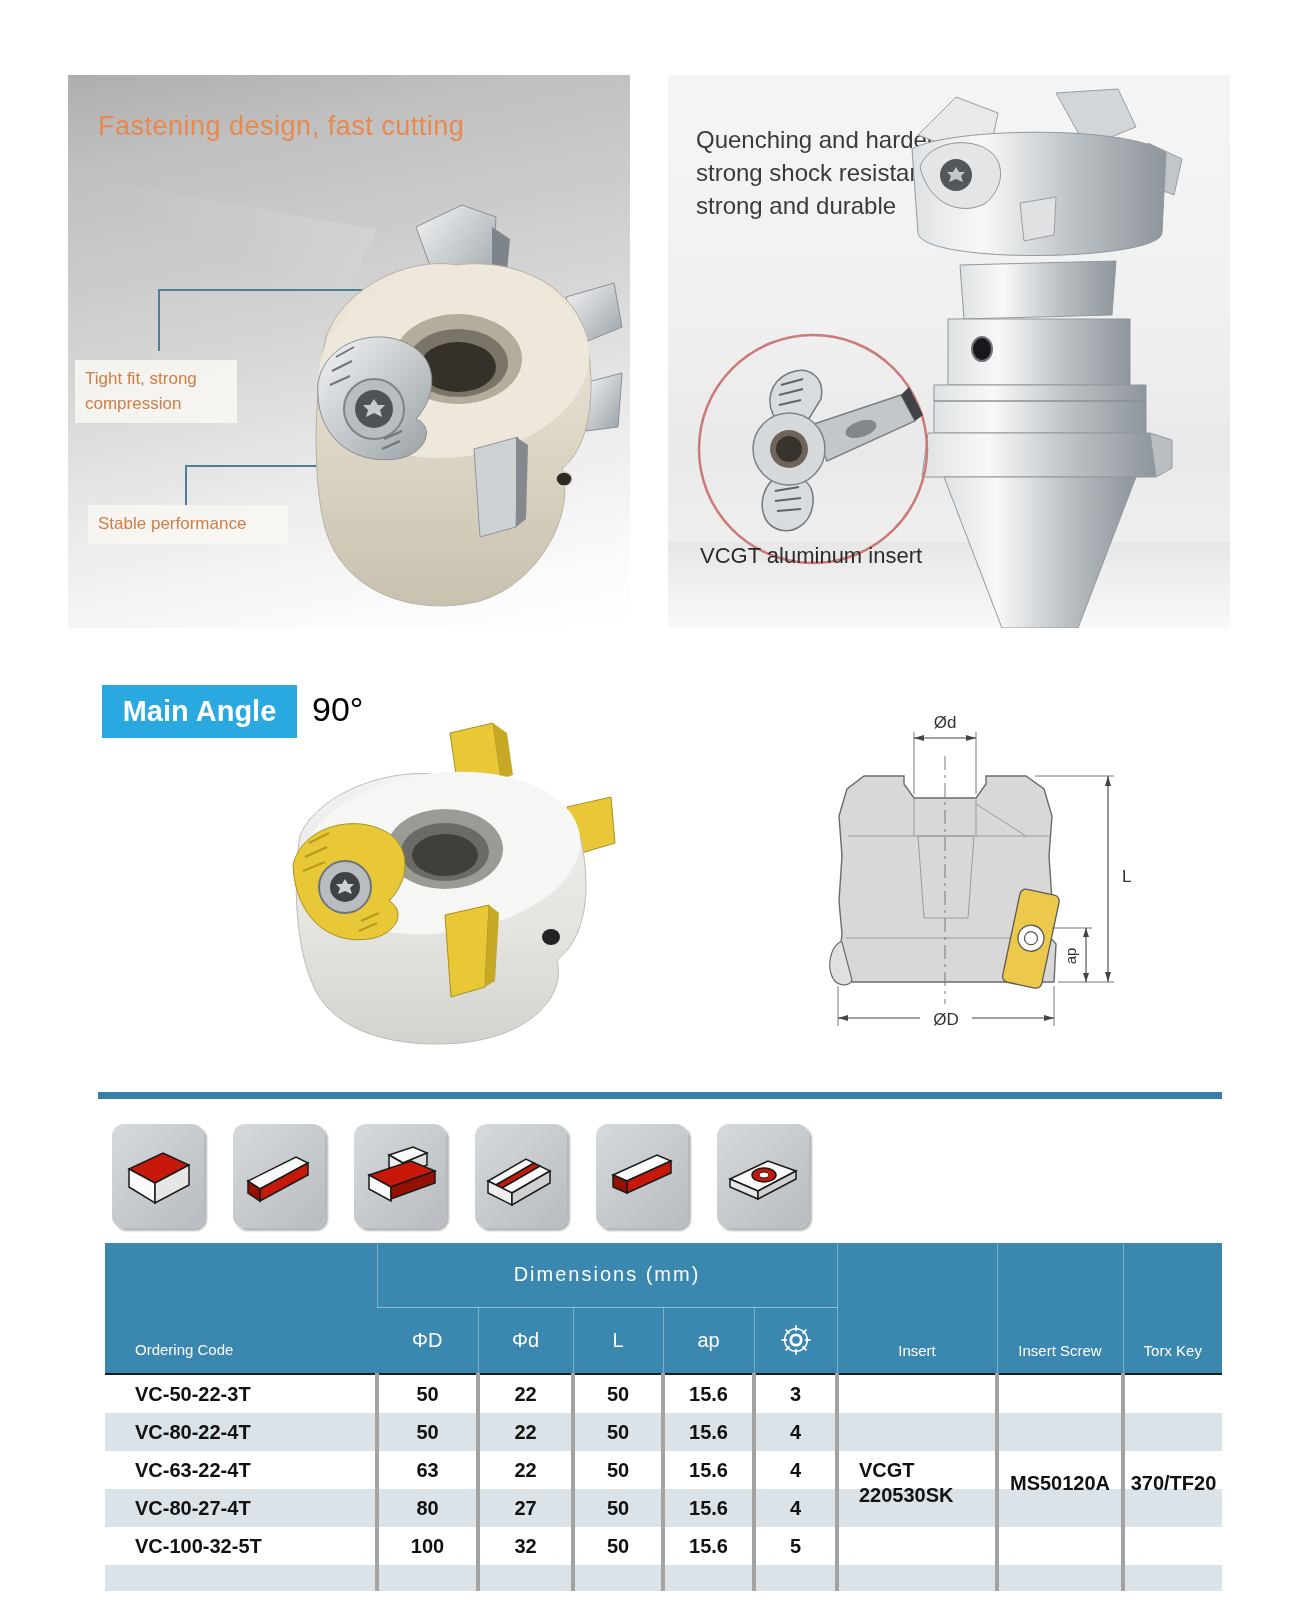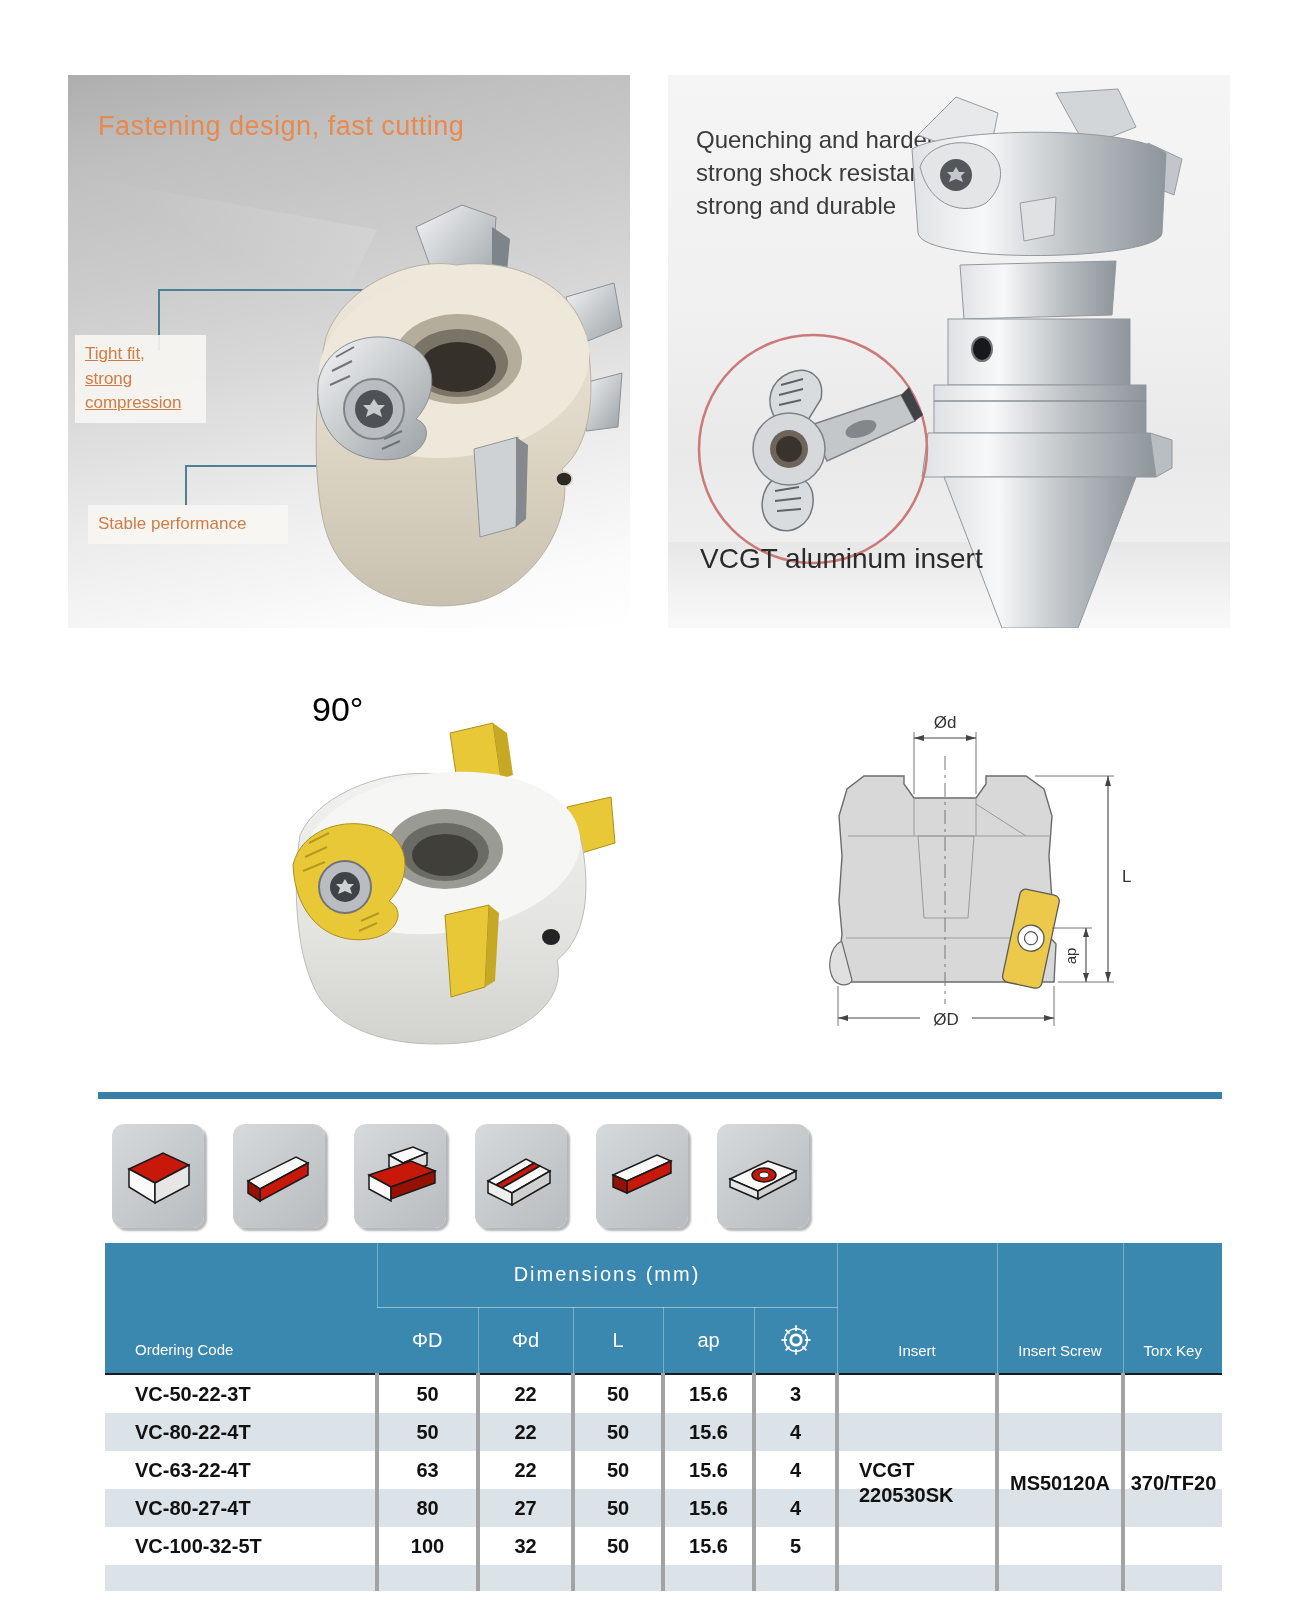--- a/index.html
+++ b/index.html
@@ -15,39 +15,39 @@
   .panel-left .wedge{
     position:absolute;left:0;top:0;width:100%;height:100%;
     background:linear-gradient(205deg,rgba(255,255,255,0.55) 0%,rgba(255,255,255,0) 45%);
     clip-path:polygon(0 18%,55% 28%,30% 80%,0 62%);
   }
   .pl-heading{position:absolute;left:30px;top:36px;font-size:27px;letter-spacing:.5px;color:#e8894e;text-align:right;}
   .callout{
     position:absolute;background:rgba(248,246,243,0.9);color:#cf7d45;
     font-size:17px;line-height:1.45;padding:7px 10px;box-sizing:border-box;
   }
-  .callout-1{left:7px;top:260px;width:131px;text-decoration:underline;}
+  .callout-1{left:7px;top:285px;width:162px;}
   .callout-2{left:20px;top:430px;width:200px;white-space:nowrap;}
   .leader{position:absolute;background:#4f7f95;}
   .leader-1h{left:90px;top:214px;width:260px;height:2px;}
   .leader-1v{left:90px;top:214px;width:2px;height:62px;}
   .leader-2h{left:117px;top:390px;width:243px;height:2px;}
   .leader-2v{left:117px;top:390px;width:2px;height:41px;}
   .pl-photo{position:absolute;left:198px;top:112px;width:360px;height:430px;}
   
   .panel-right{
     position:absolute;left:668px;top:75px;width:562px;height:553px;overflow:hidden;
     background:linear-gradient(180deg,#f5f5f5 0%,#f0f0f0 45%,#e9e9e9 68%,#f4f4f4 100%);
   }
   .panel-right .pedestal{
     position:absolute;left:0;bottom:0;width:100%;height:86px;
     background:linear-gradient(180deg,#e7e7e7,#f9f9f9);
   }
   .pr-heading{position:absolute;left:28px;top:48px;font-size:24px;line-height:1.38;color:#3a3a3a;}
-  .pr-caption{position:absolute;left:32px;top:468px;font-size:28px;color:#2b2b2b;}
+  .pr-caption{position:absolute;left:32px;top:468px;font-size:22px;color:#2b2b2b;}
   .pr-arbor{position:absolute;left:192px;top:8px;width:350px;height:545px;}
   .pr-insert{position:absolute;left:25px;top:254px;width:240px;height:240px;}
   
   .badge{
     position:absolute;left:102px;top:685px;width:195px;height:53px;background:#29a9e0;
     display:flex;align-items:center;justify-content:center;color:#ffffff;font-size:29px;font-weight:700;
   }
   .angle-value{position:absolute;left:312px;top:690px;font-size:34px;color:#000000;}
   .mid-photo{position:absolute;left:245px;top:715px;width:400px;height:330px;}
   .tech-drawing{position:absolute;left:818px;top:686px;width:424px;height:362px;}
@@ -178,20 +178,23 @@
       <path d="M208,66 L222,92 L230,86 L216,58 Z" fill="#3f4246"></path>
       <ellipse cx="168" cy="100" rx="16" ry="8" fill="#83878b" transform="rotate(-18 168 100)"></ellipse>
       <circle cx="96" cy="120" r="36" fill="#d6d9db" stroke="#7d8287" stroke-width="1.5"></circle>
       <circle cx="96" cy="120" r="19" fill="#6e645c"></circle>
       <circle cx="96" cy="120" r="13" fill="#38332d"></circle>
     </svg>
 
     <div class="pr-caption">VCGT aluminum insert</div>
   </section>
 
+  <div class="badge">
+    <span>Main Angle</span>
+  </div>
   <div class="angle-value">90°</div>
 
   <svg class="mid-photo" viewBox="0 0 400 330">
     <defs>
       <linearGradient id="whiteBody" x1="0" y1="0" x2="0" y2="1">
         <stop offset="0" stop-color="#f2f2f0"></stop>
           <stop offset="0.6" stop-color="#e3e3e0"></stop>
           <stop offset="1" stop-color="#d2d2cf"></stop>
       </linearGradient>
     </defs>

